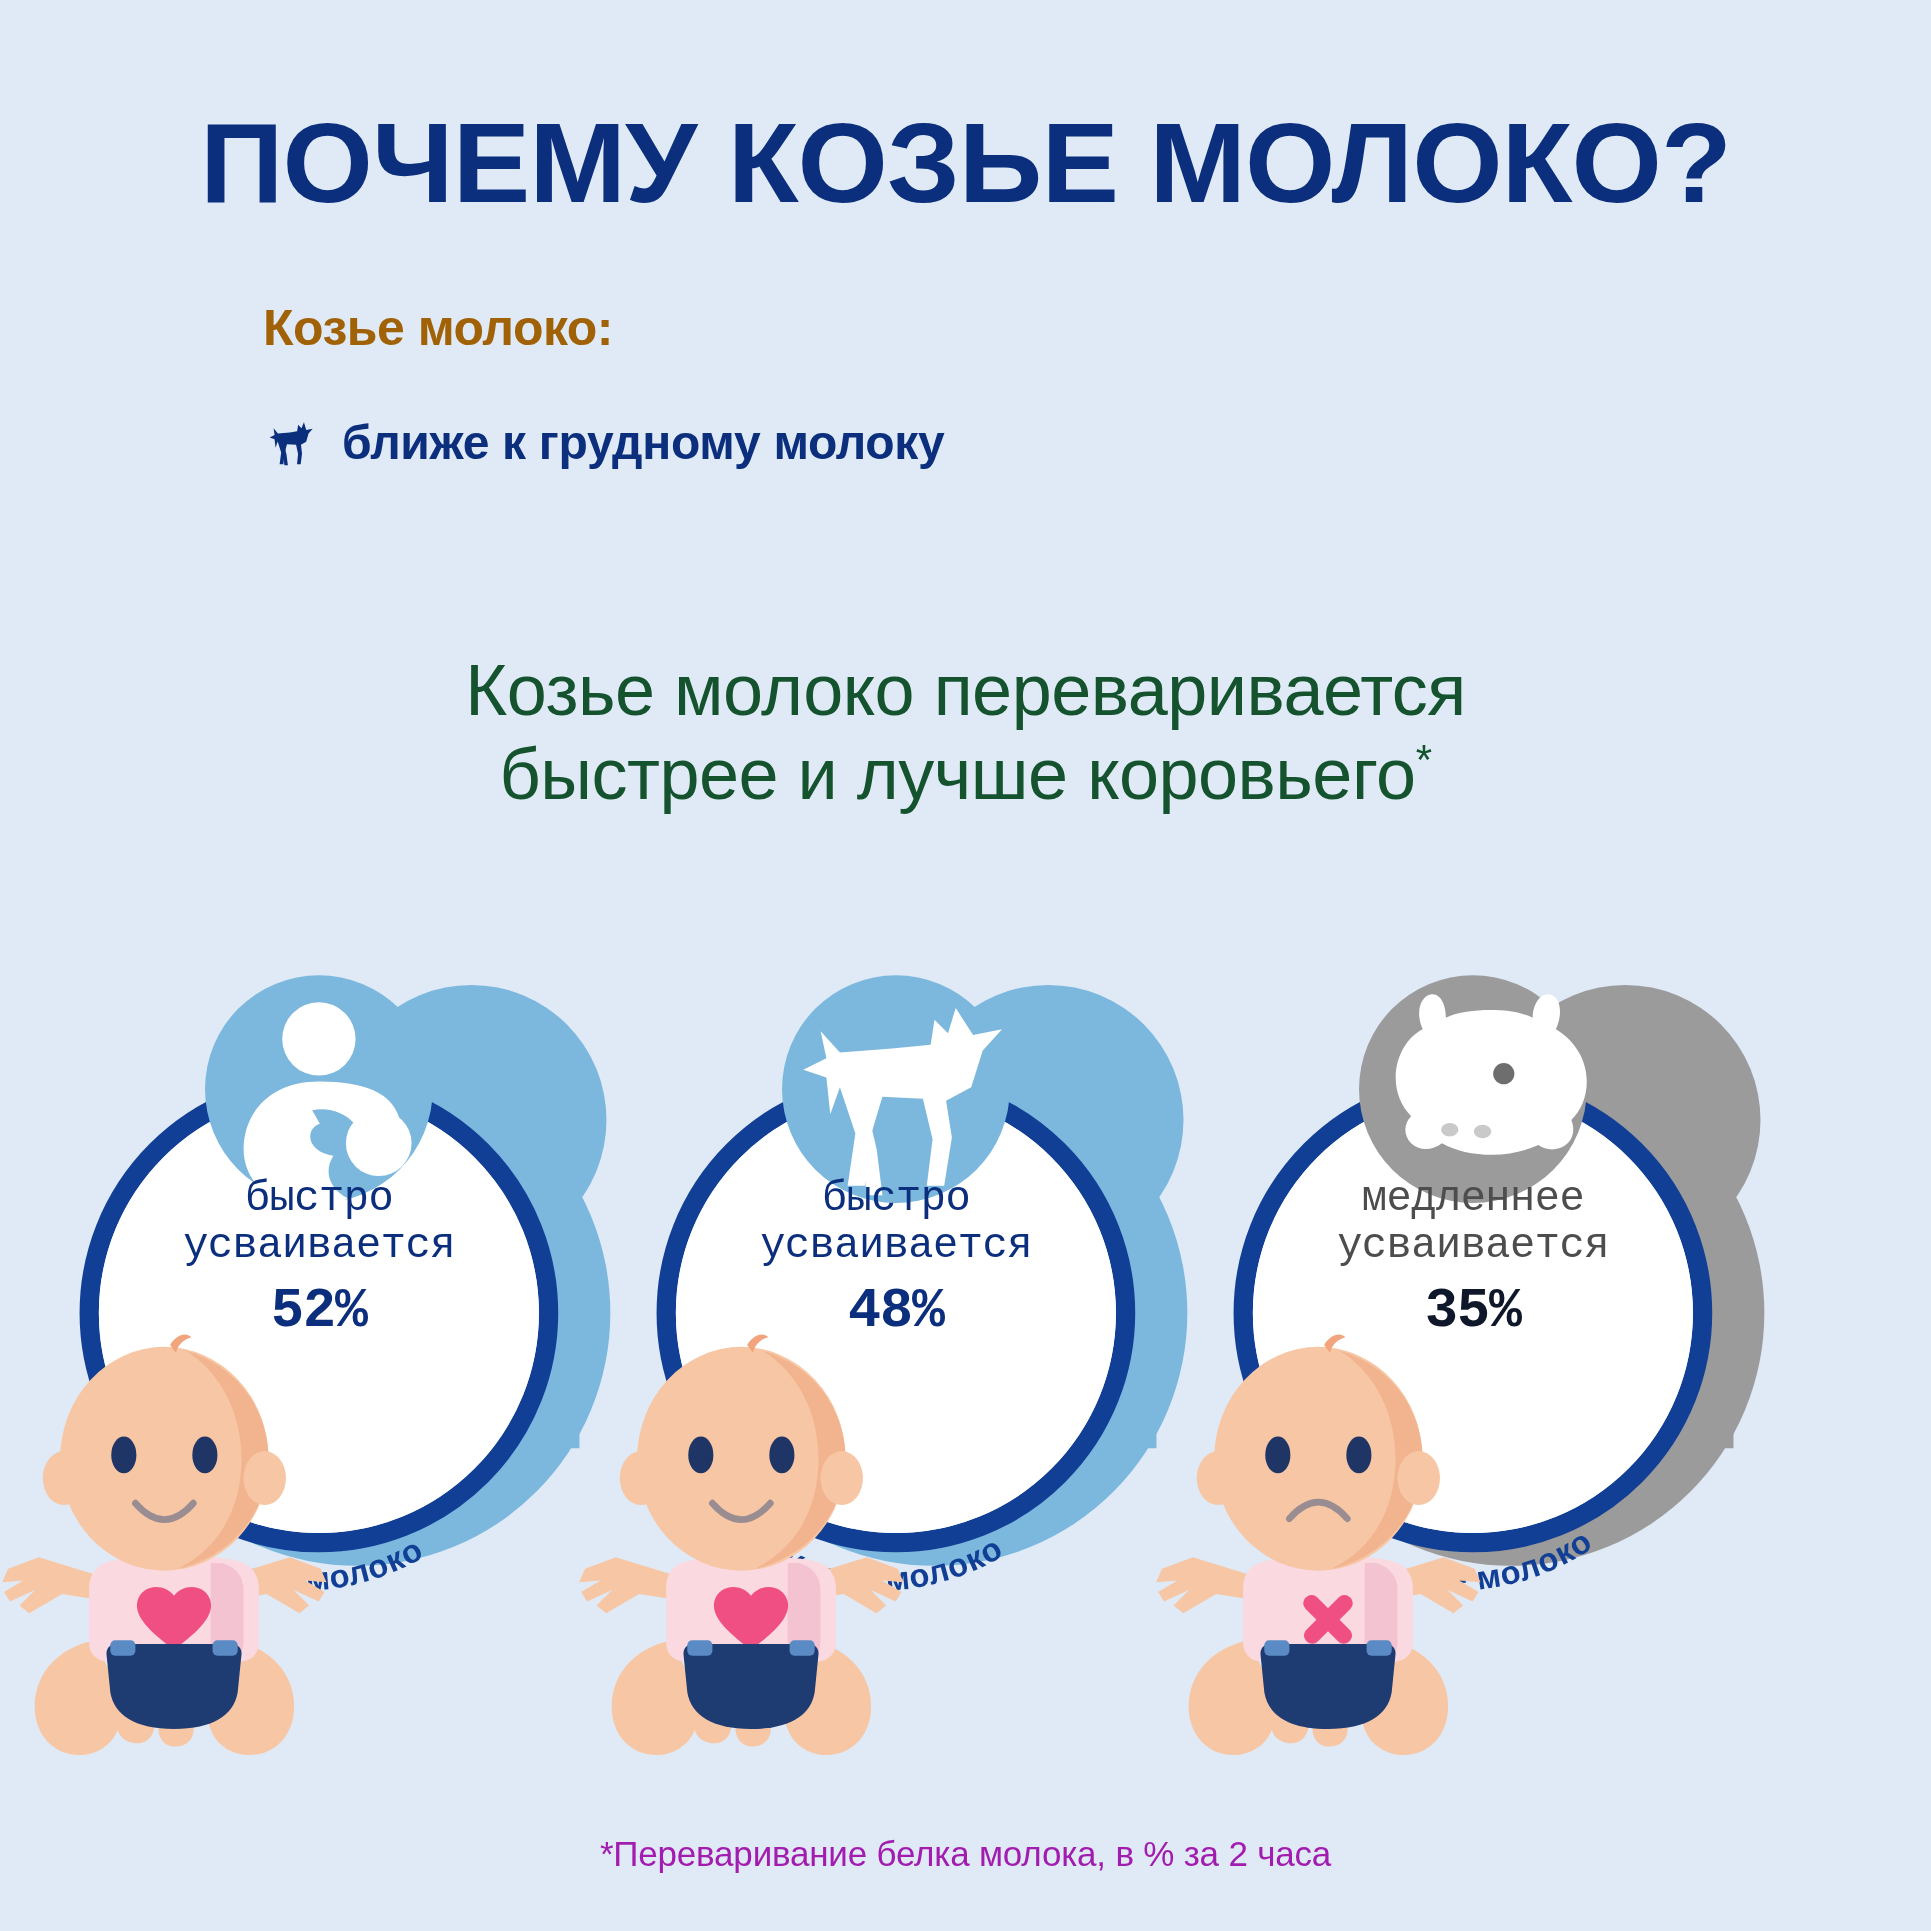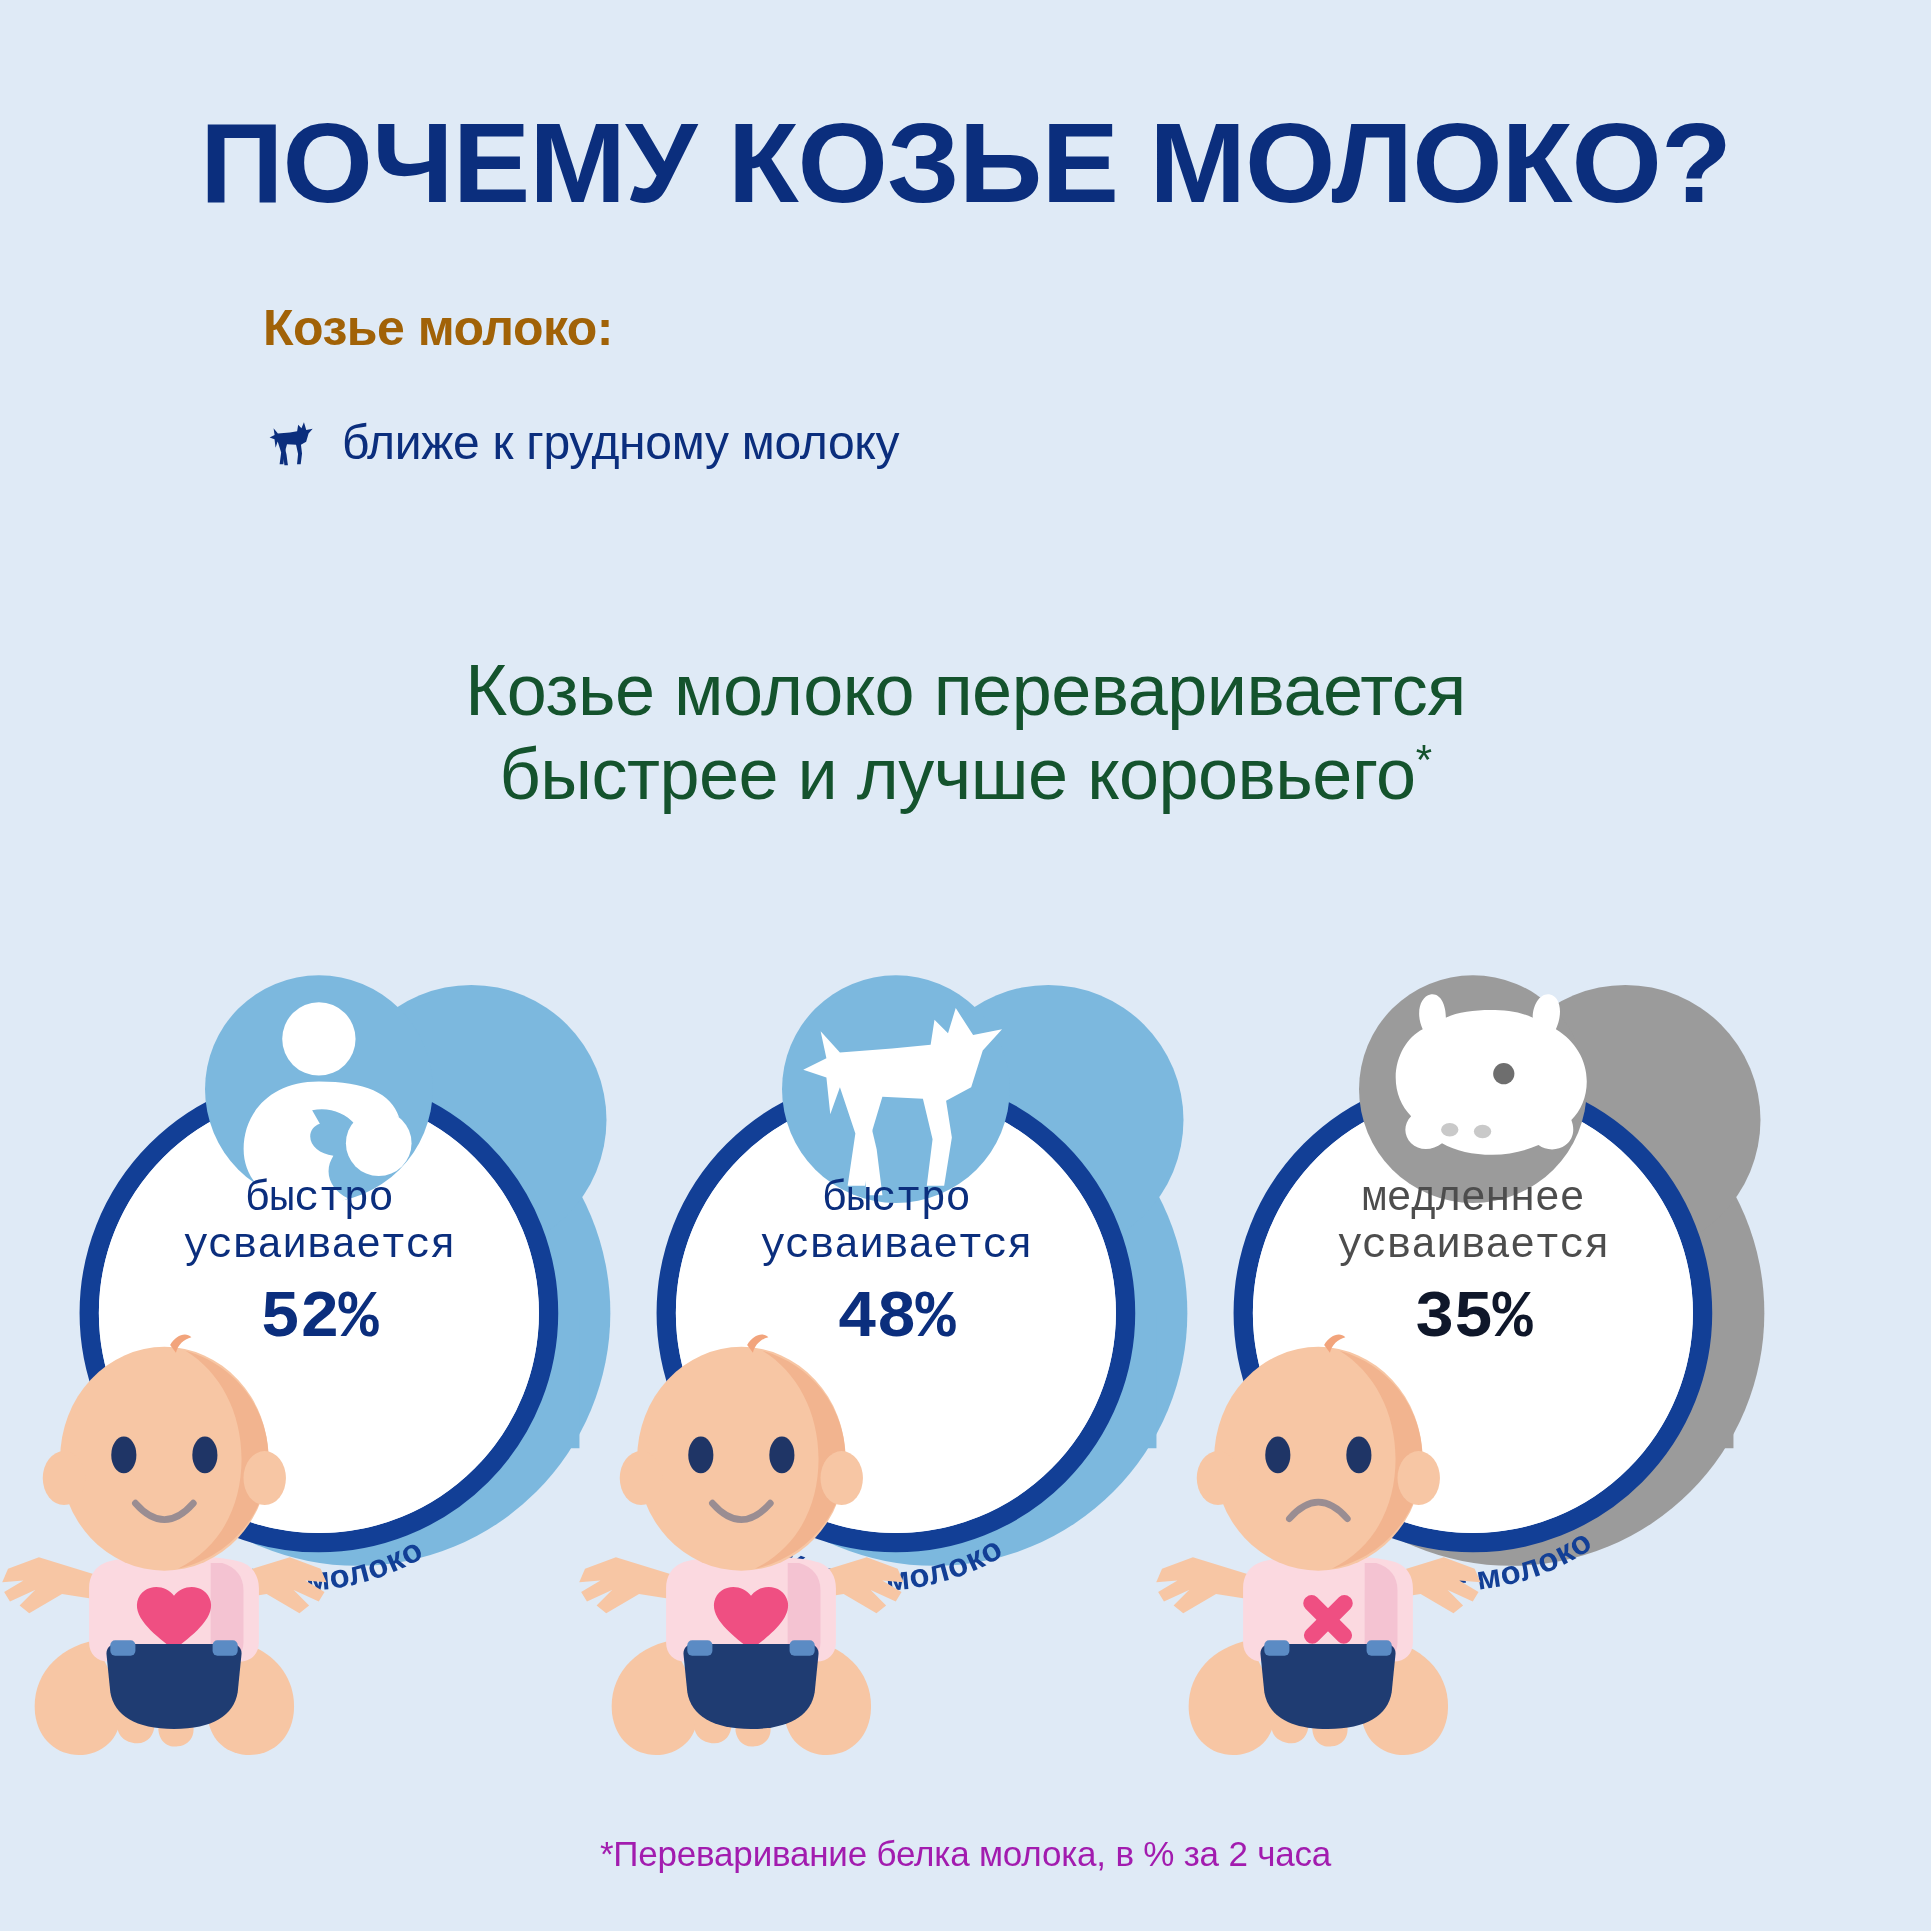--- a/index.html
+++ b/index.html
@@ -21,21 +21,21 @@
     letter-spacing:-1px;
     color:#0b2e7d;
     line-height:1;
     transform:scaleX(1.02);
   }
   .lead{
     position:absolute;left:263px;top:299px;
     font-size:50px;font-weight:bold;color:#a16207;
     letter-spacing:-0.5px;
   }
-  .bullets{position:absolute;left:263px;top:396px;width:1448px;}
+  .bullets{position:absolute;left:263px;top:396px;width:1448px;font-weight:bold;}
   .bullet{
     display:flex;align-items:center;gap:25px;
     height:93px;
   }
   .bullet .btxt{
     font-size:48px;color:#0b2e7d;letter-spacing:-0.3px;
   }
   .goat-bullet{width:54px;height:50px;flex:0 0 54px;}
 
   .headline{
@@ -58,21 +58,21 @@
 
   .ctext{
     position:absolute;text-align:center;width:319px;
     left:50%;transform:translateX(-50%);font-family:Liberation Mono, monospace;
   }
   .ctext .l1,.ctext .l2{
     font-size:42px;line-height:1.12;color:#0b2e7d;letter-spacing:-0.5px;
   }
   .ctext .pct{
     margin-top:9.7px;
-    font-size:67px;font-weight:bold;color:#0b2e7d;letter-spacing:-1px;
+    font-size:55px;font-weight:bold;color:#0b2e7d;letter-spacing:-1px;
   }
   .card.gray .ctext .l1,.card.gray .ctext .l2{color:#4d4d4d;}
   .card.gray .ctext .pct{color:#0f172a;text-align:center;}
 
   
   .footnote{
     position:absolute;left:0;right:0;top:1834px;
     text-align:center;font-size:35px;color:#a21caf;letter-spacing:-0.2px;
   }
 </style>

